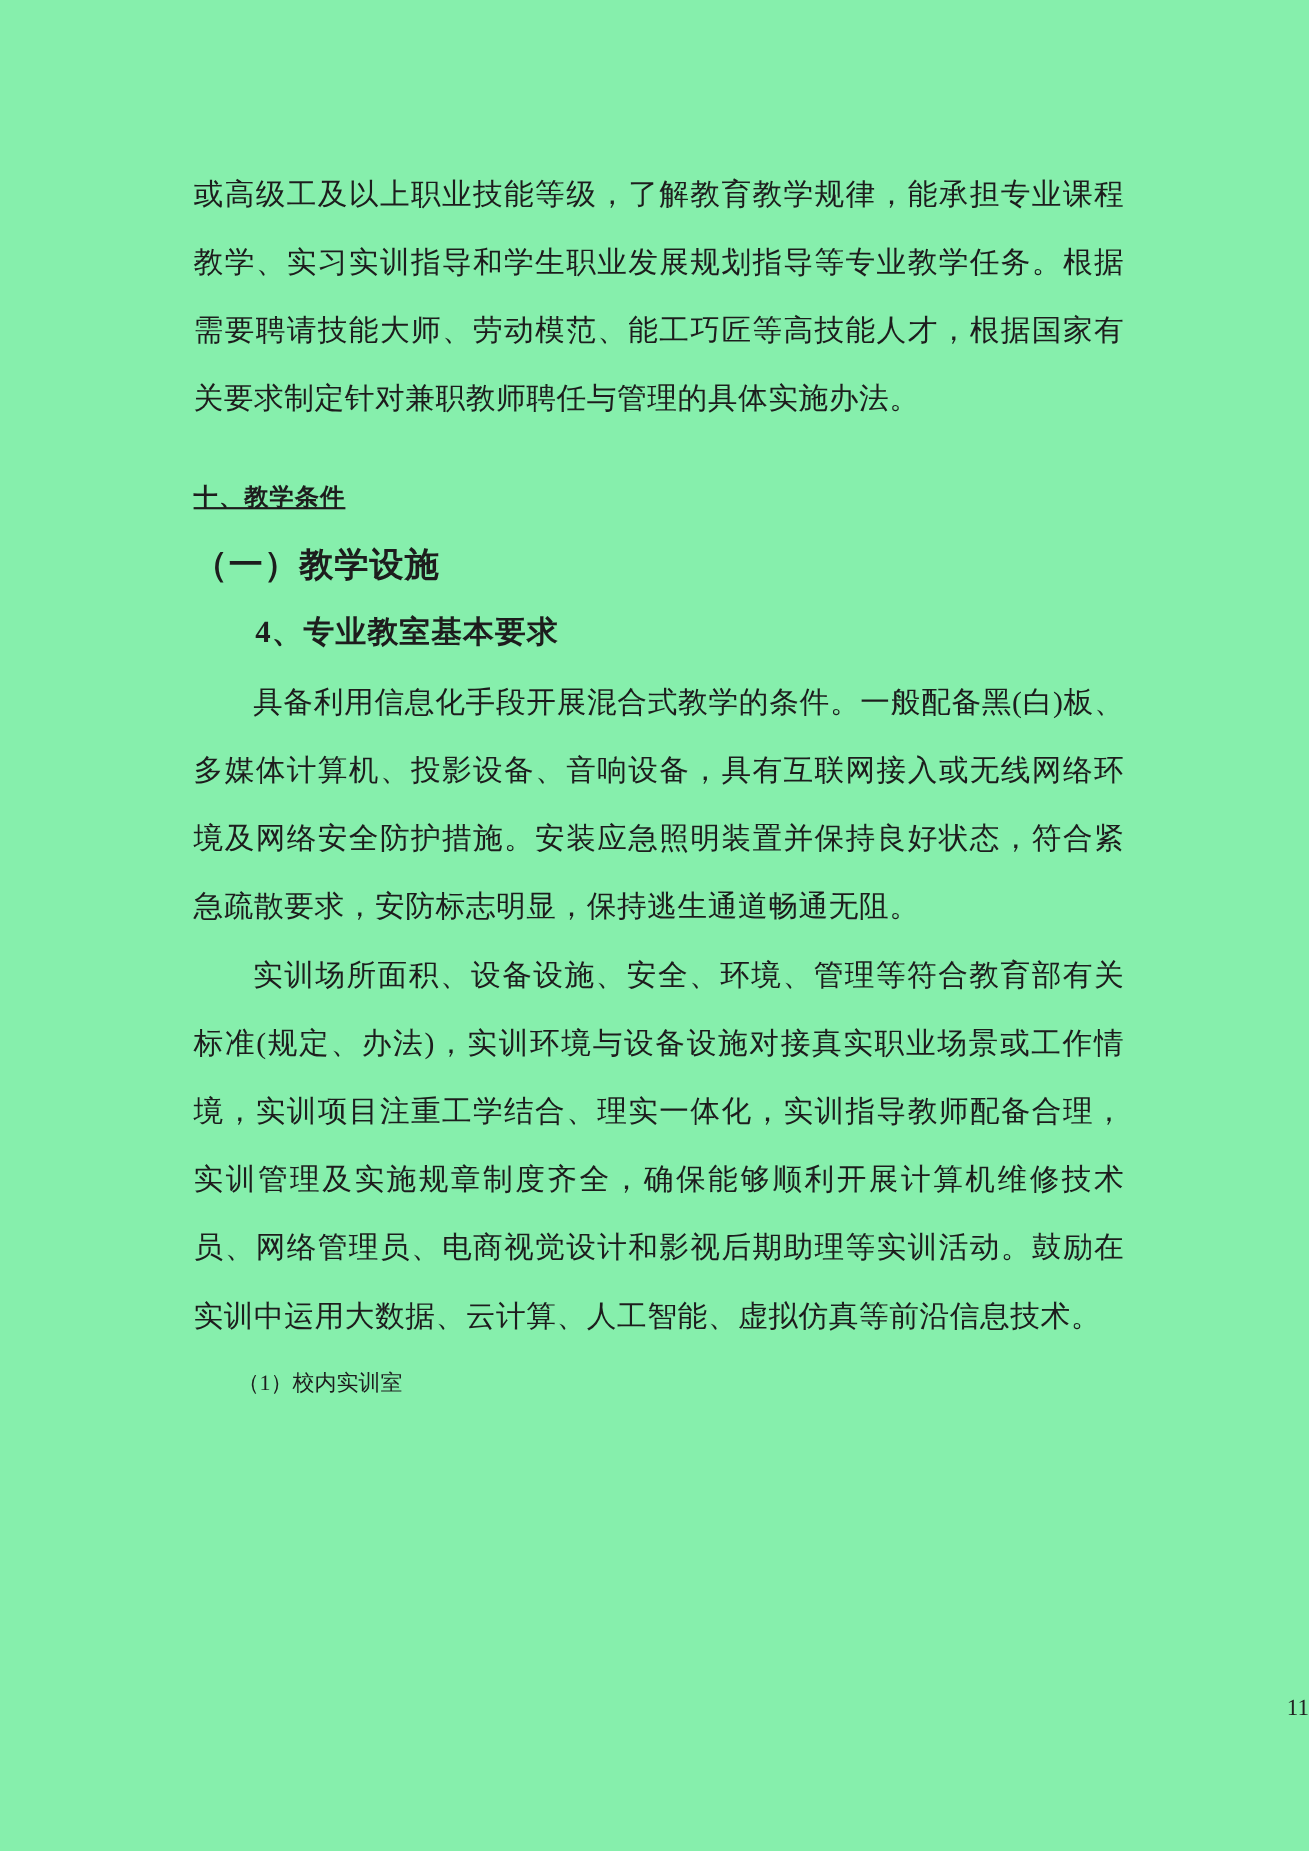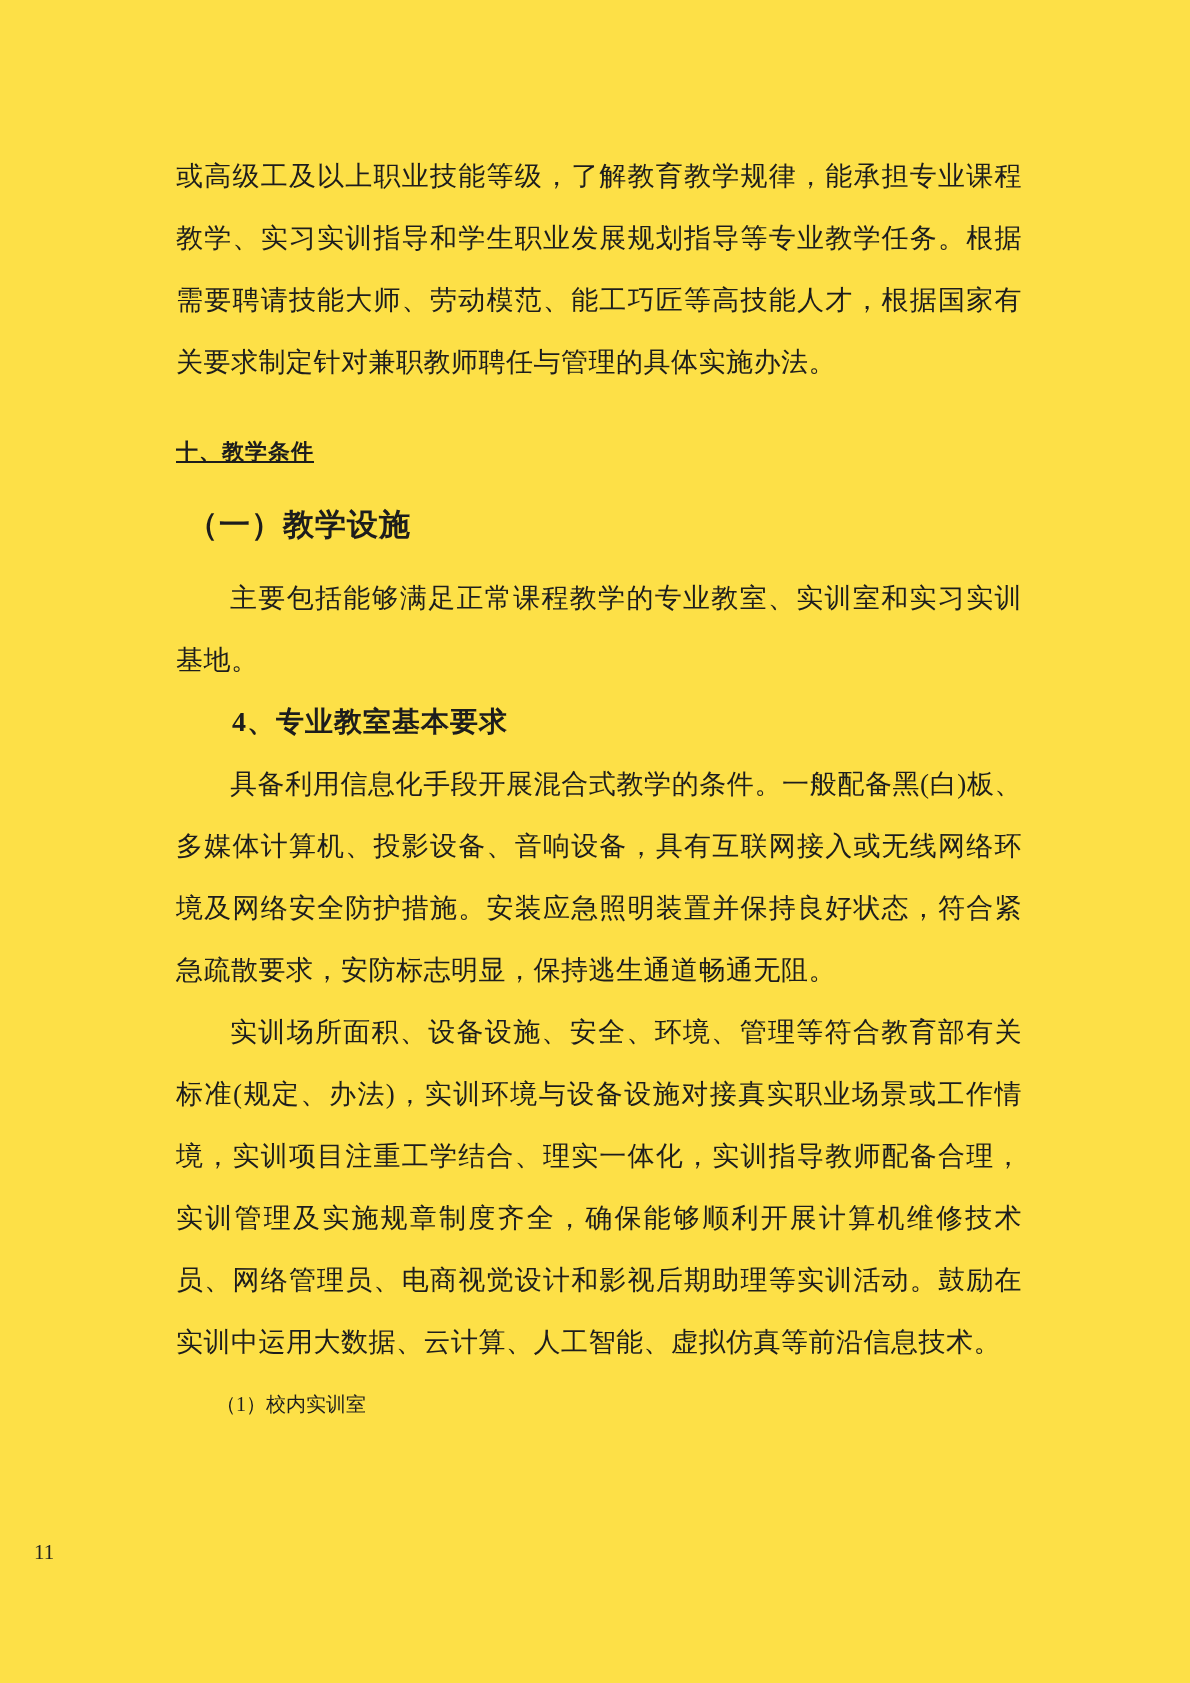--- a/index.html
+++ b/index.html
@@ -4,21 +4,21 @@
 <style>
   html, body {
     margin: 0;
     padding: 0;
     background: #ffffff;
   }
   .page {
     position: relative;
     width: 1190px;
     height: 1683px;
-    background: #fde047;
+    background: #86efac;
     overflow: hidden;
     font-family: "Liberation Serif", "DejaVu Serif", serif;
     color: #1d1d1d;
   }
   .content {
     position: absolute;
     left: 176px;
     top: 145px;
     width: 846px;
   }
@@ -37,21 +37,21 @@
   h1.sec-heading {
     margin: 28px 0 0 0;
     font-family: "Liberation Sans", "DejaVu Sans", sans-serif;
     font-weight: bold;
     font-size: 22px;
     line-height: 62px;
     letter-spacing: 1px;
     text-decoration: underline;
   }
   h2.subsec-heading {
-    margin: 11px;
+    margin: 0;
     font-family: "Liberation Sans", "DejaVu Sans", sans-serif;
     font-weight: bold;
     font-size: 31px;
     line-height: 62px;
     letter-spacing: 1px;
   }
   h3.item-heading {
     margin: 0;
     font-weight: bold;
     font-size: 28px;
@@ -63,40 +63,39 @@
     margin: 0;
     font-size: 20px;
     line-height: 62px;
     text-indent: 2em;
   }
   .page-number {
     position: absolute;
     top: 1538px;
     left: 0;
     right: 0;
-    padding-left: 34px;
-    text-align: left;
+    padding-left: 62px;
+    text-align: right;
     font-size: 21px;
     line-height: 28px;
     color: #222222;
   }
 </style>
 </head>
 <body>
 
 <div class="page">
   <div class="content">
 
     <p class="body">或高级工及以上职业技能等级，了解教育教学规律，能承担专业课程教学、实习实训指导和学生职业发展规划指导等专业教学任务。根据需要聘请技能大师、劳动模范、能工巧匠等高技能人才，根据国家有关要求制定针对兼职教师聘任与管理的具体实施办法。</p>
 
     <h1 class="sec-heading">十、教学条件</h1>
 
     <h2 class="subsec-heading">（一）教学设施</h2>
 
-    <p class="body indent">主要包括能够满足正常课程教学的专业教室、实训室和实习实训基地。</p>
 
     <h3 class="item-heading">4、专业教室基本要求</h3>
 
     <p class="body indent">具备利用信息化手段开展混合式教学的条件。一般配备黑(白)板、多媒体计算机、投影设备、音响设备，具有互联网接入或无线网络环境及网络安全防护措施。安装应急照明装置并保持良好状态，符合紧急疏散要求，安防标志明显，保持逃生通道畅通无阻。</p>
 
 
     <p class="body indent">实训场所面积、设备设施、安全、环境、管理等符合教育部有关标准(规定、办法)，实训环境与设备设施对接真实职业场景或工作情境，实训项目注重工学结合、理实一体化，实训指导教师配备合理，实训管理及实施规章制度齐全，确保能够顺利开展计算机维修技术员、网络管理员、电商视觉设计和影视后期助理等实训活动。鼓励在实训中运用大数据、云计算、人工智能、虚拟仿真等前沿信息技术。</p>
 
     <p class="sub-item">（1）校内实训室</p>
 

